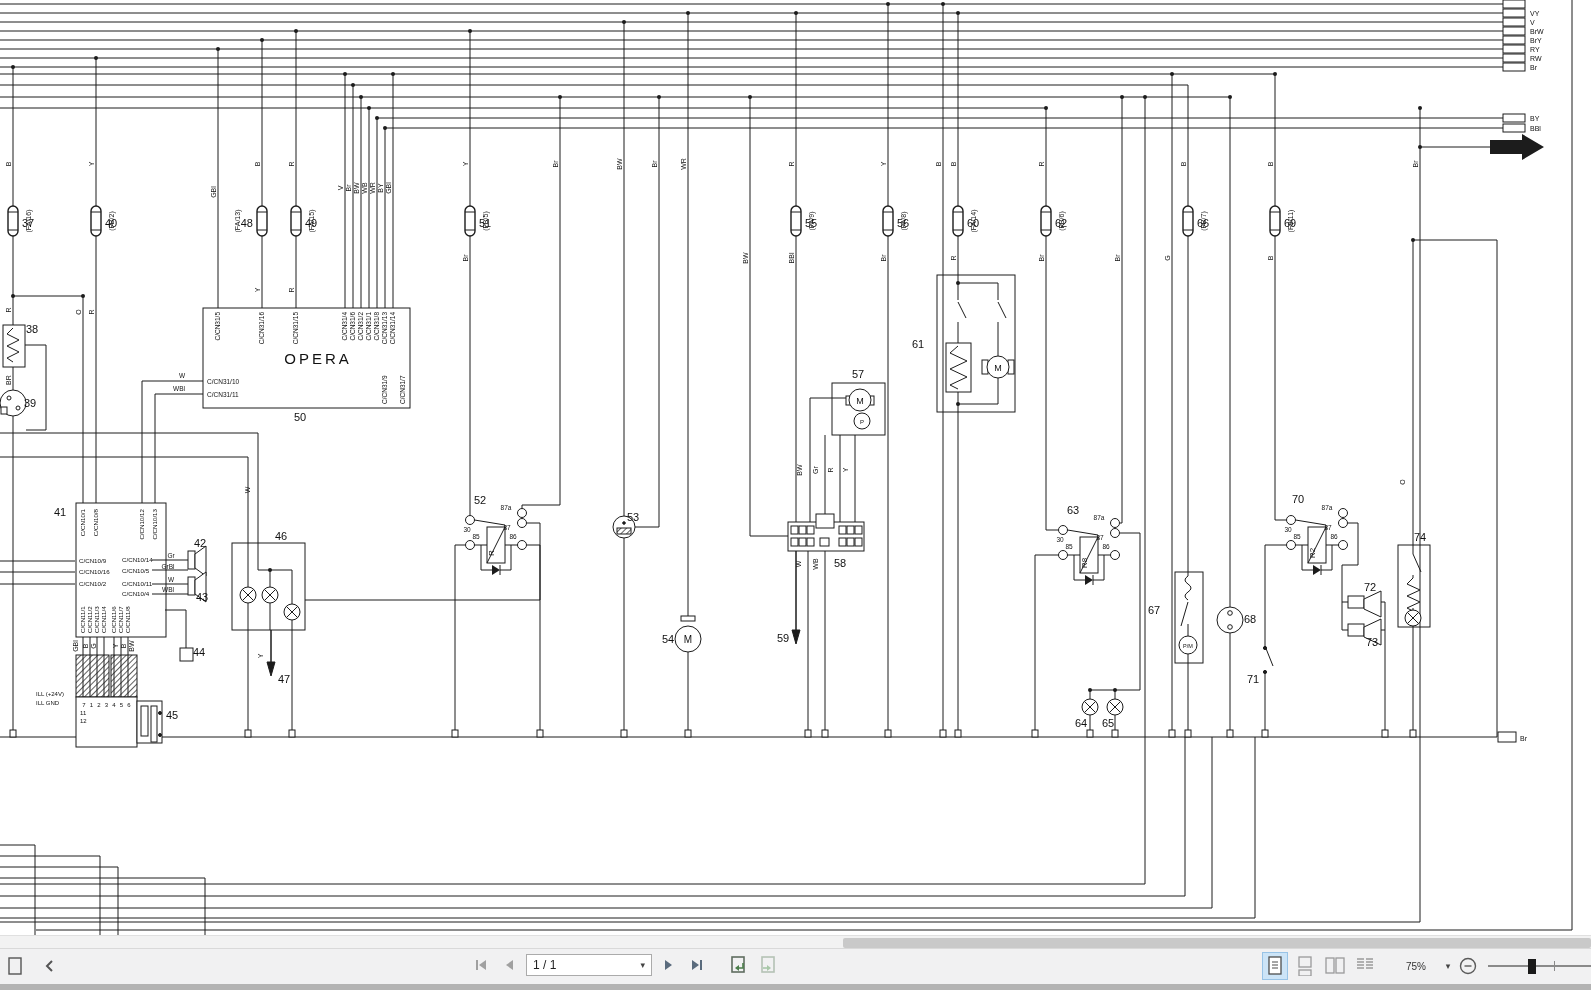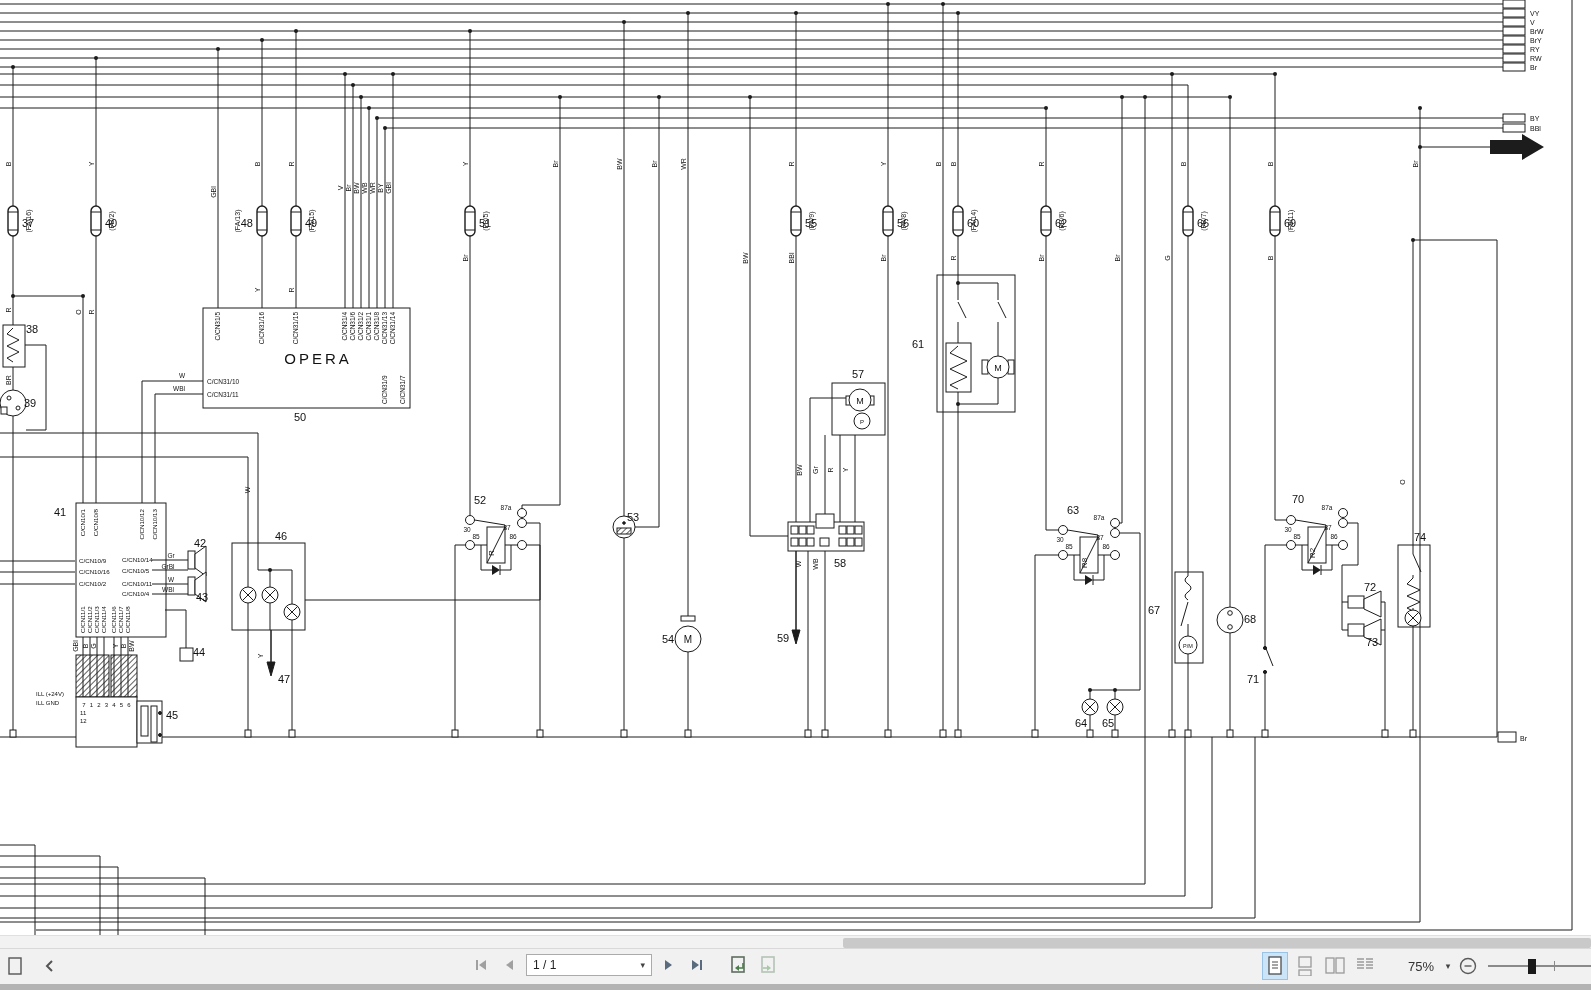--- a/index.html
+++ b/index.html
@@ -11,21 +11,21 @@
   #toolbar{position:absolute;left:0;top:948px;width:1591px;height:36px;background:var(--c-toolbar_bg,#f1f1f2);border-top:1px solid var(--c-toolbar_border,#d9d9d9);box-sizing:border-box;}
   #bottom-strip{position:absolute;left:0;top:984px;width:1591px;height:6px;background:var(--c-bottom_strip,#b3b3b3);}
   .tb-left{position:absolute;left:4px;top:4px;display:flex;align-items:center;gap:12px;}
   .tb-center{position:absolute;left:470px;top:3px;display:flex;align-items:center;gap:6px;}
   .tb-right{position:absolute;left:1262px;top:3px;display:flex;align-items:center;gap:4px;}
   .tbtn{width:22px;height:26px;display:flex;align-items:center;justify-content:center;cursor:pointer;}
   .pagebox{width:112px;height:20px;background:#fff;border:1px solid #ababab;display:flex;align-items:center;justify-content:space-between;padding:0 6px;font-size:12px;color:#222;}
   .caret{font-size:9px;color:#444;}
   .viewbtn{width:24px;height:26px;display:flex;align-items:center;justify-content:center;cursor:pointer;border:1px solid transparent;}
   .viewbtn.sel{background:var(--c-selected_view_bg,#cce4f7);border:1px solid var(--c-selected_view_border,#98c3e6);}
-  .zoomtxt{font-size:13px;color:#333;margin:0 4px 0 16px;width:36px;text-align:right;}
+  .zoomtxt{font-size:10px;color:#333;margin:0 4px 0 16px;width:36px;text-align:center;}
   .slider{position:relative;width:110px;height:26px;margin-left:6px;cursor:pointer;}
   .slider .track{position:absolute;left:0;top:12px;width:108px;height:2px;background:#8a8a8a;}
   .slider .tick{position:absolute;left:66px;top:8px;width:1px;height:10px;background:#8a8a8a;}
   .slider .handle{position:absolute;left:40px;top:6px;width:8px;height:15px;background:#1a1a1a;}
 </style>
 </head>
 <body>
 
 <div id="app">
 

